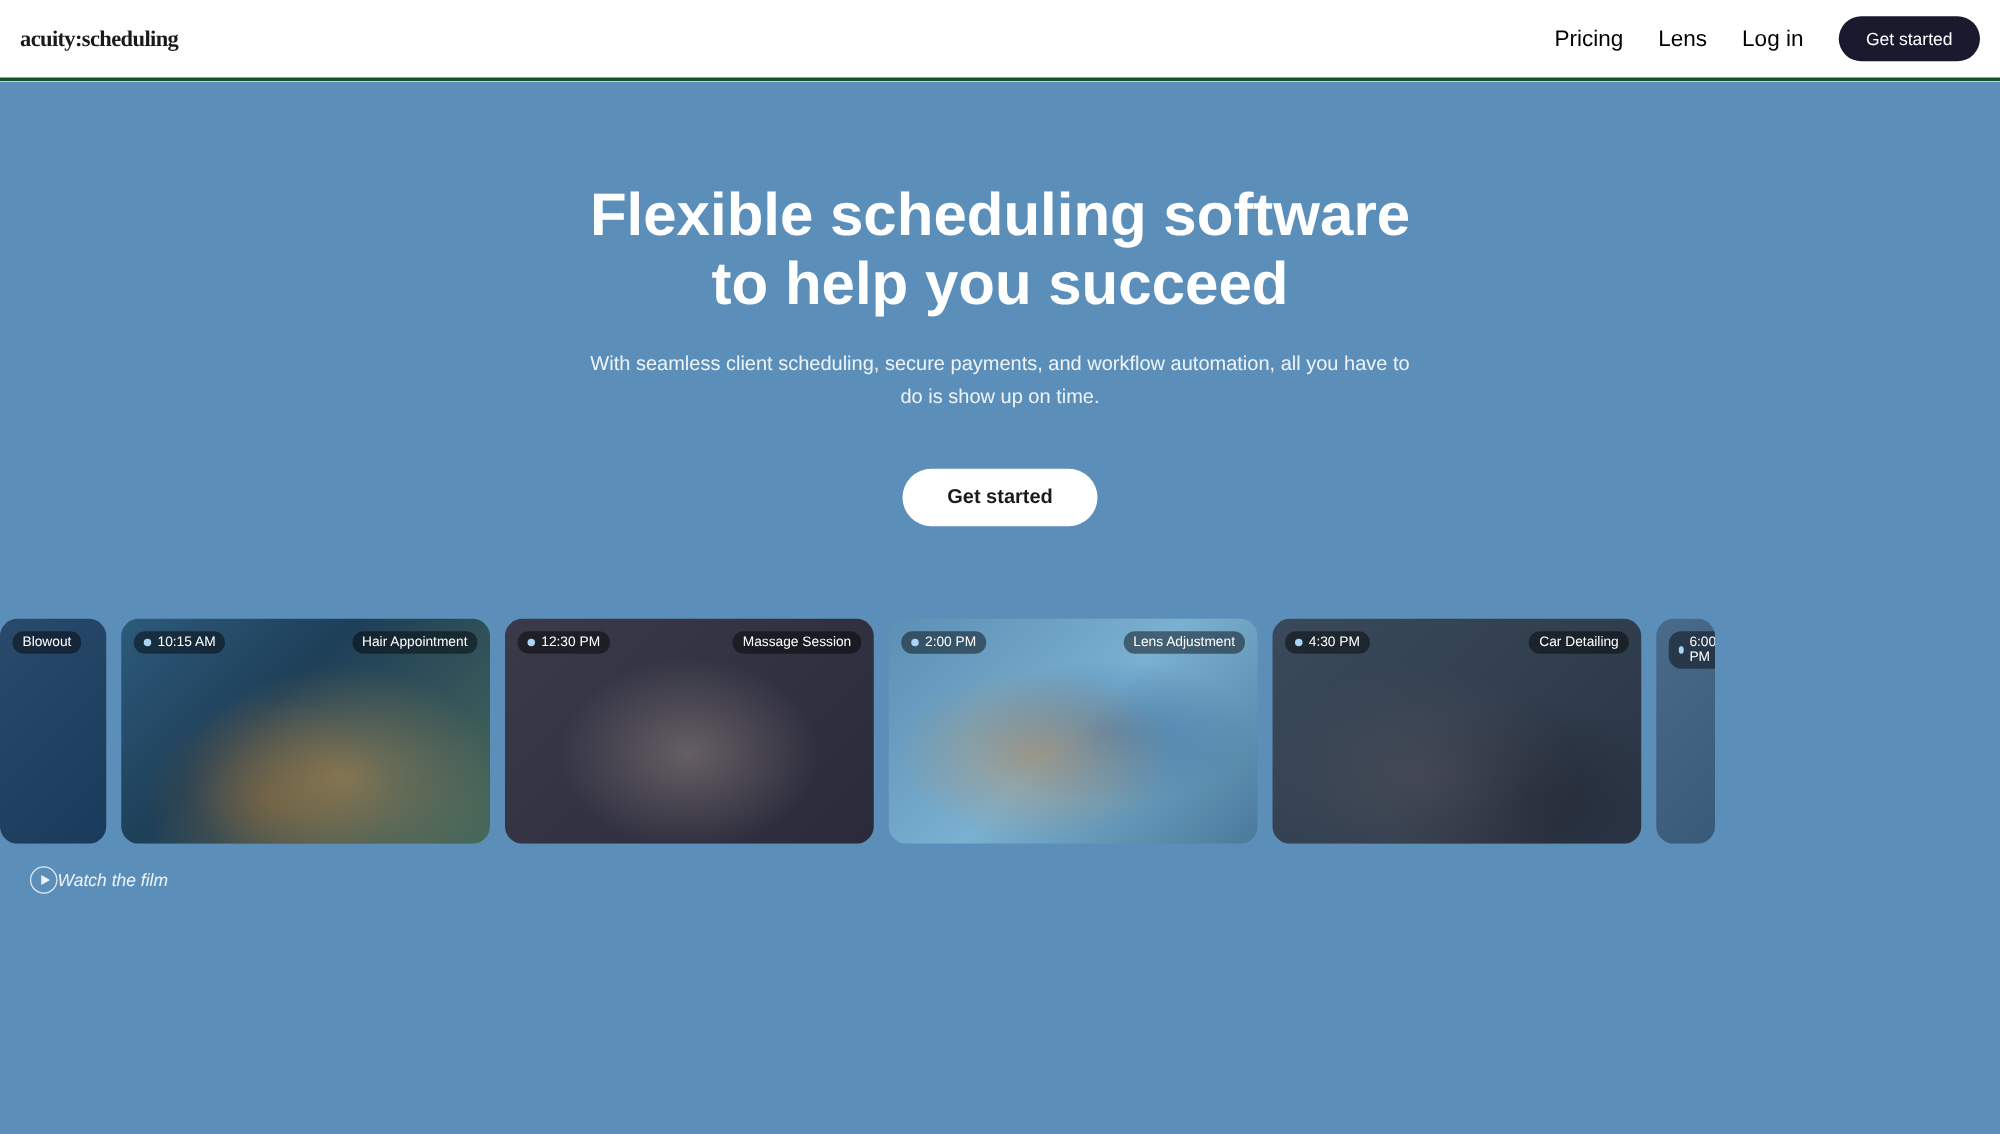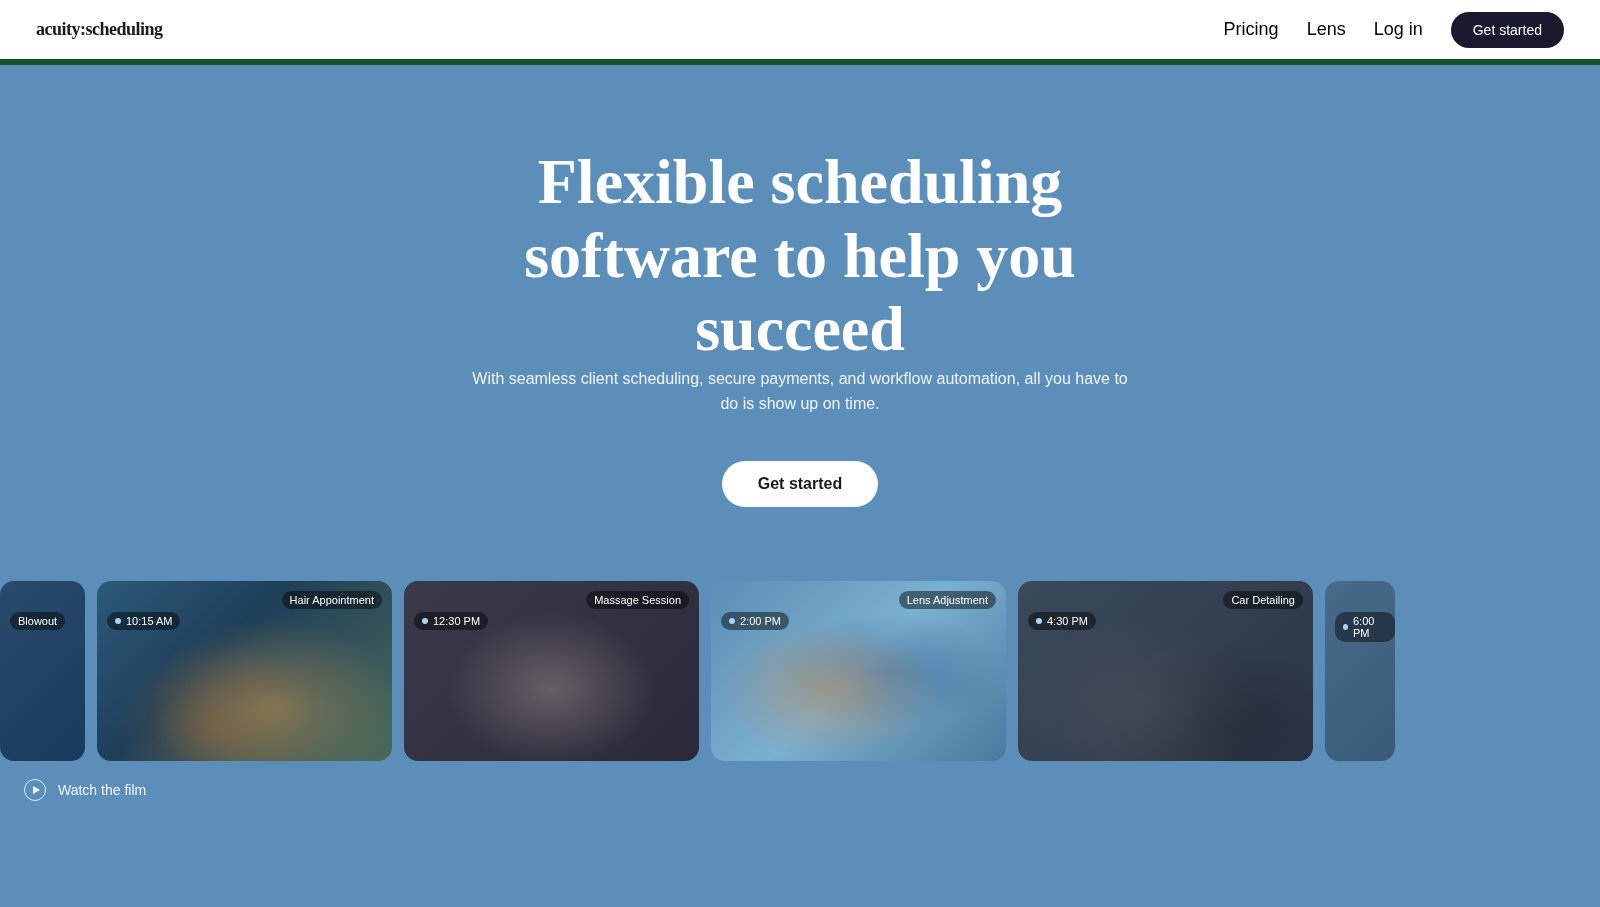--- a/index.html
+++ b/index.html
@@ -12,23 +12,23 @@
 
     
     nav {
       position: fixed;
       top: 0; left: 0; right: 0;
       height: 65px;
       background: #fff;
       display: flex;
       align-items: center;
       justify-content: space-between;
-      padding: 0 36px;
+      padding: 0 16px;
       z-index: 100;
-      border-bottom: 6px solid #14532d;
+      border-bottom: 3px solid #14532d;
     }
 
     .nav-logo {
       font-size: 18px;
       font-weight: 700;
       color: #1a1a1a;
       letter-spacing: -0.5px;
       font-family: Georgia, serif;
     }
 
@@ -66,25 +66,26 @@
       align-items: center;
     }
 
     .hero-content {
       text-align: center;
       padding: 80px 20px 40px;
       max-width: 700px;
     }
 
     .hero-title {
-      font-size: 64px;
+      font-size: 48px;
       font-weight: 700;
       color: #fff;
       line-height: 1.15;
-      font-family: Liberation Serif, serif;
+      font-family: Liberation Sans, sans-serif;
+      margin-bottom: 24px;
     }
 
     .hero-subtitle {
       font-size: 16px;
       color: rgba(255,255,255,0.9);
       line-height: 1.6;
       margin-bottom: 44px;
     }
 
     .hero-cta {
@@ -132,21 +133,20 @@
       top: 10px;
       left: 10px;
       background: rgba(0,0,0,0.45);
       color: #fff;
       font-size: 11px;
       padding: 3px 8px;
       border-radius: 10px;
       display: flex;
       align-items: center;
       gap: 5px;
-      margin-top: 21px;
     }
 
     .film-card-label-right {
       position: absolute;
       top: 10px;
       right: 10px;
       background: rgba(0,0,0,0.45);
       color: #fff;
       font-size: 11px;
       padding: 3px 8px;
@@ -224,25 +224,26 @@
       inset: 0;
       background:
         radial-gradient(ellipse at 40% 70%, rgba(80,80,90,0.6) 0%, transparent 50%),
         radial-gradient(ellipse at 70% 80%, rgba(30,30,40,0.5) 0%, transparent 40%);
     }
 
     
     .watch-film {
       display: flex;
       align-items: center;
-      gap: 12px;
+      gap: 0;
       padding: 18px 0 40px 16px;
       cursor: pointer;
       align-self: flex-start;
       margin-left: 8px;
+      font-style: italic;
     }
 
     .play-icon {
       width: 22px;
       height: 22px;
       border-radius: 50%;
       border: 1.5px solid rgba(255,255,255,0.8);
       display: flex;
       align-items: center;
       justify-content: center;
@@ -324,21 +325,21 @@
       </div>
 
       <div class="film-card card-car" style="width:295px;">
         <div class="film-card-label">
           <span class="dot"></span>
           <span>4:30 PM</span>
         </div>
         <div class="film-card-label-right">Car Detailing</div>
       </div>
 
-      <div class="film-card card-last" style="width:70px;padding-left:36px;">
+      <div class="film-card card-last" style="width:47px;padding-left:36px;">
         <div class="film-card-label">
           <span class="dot"></span>
           <span>6:00 PM</span>
         </div>
       </div>
 
     </div>
   </div>
 
   <div class="watch-film">

